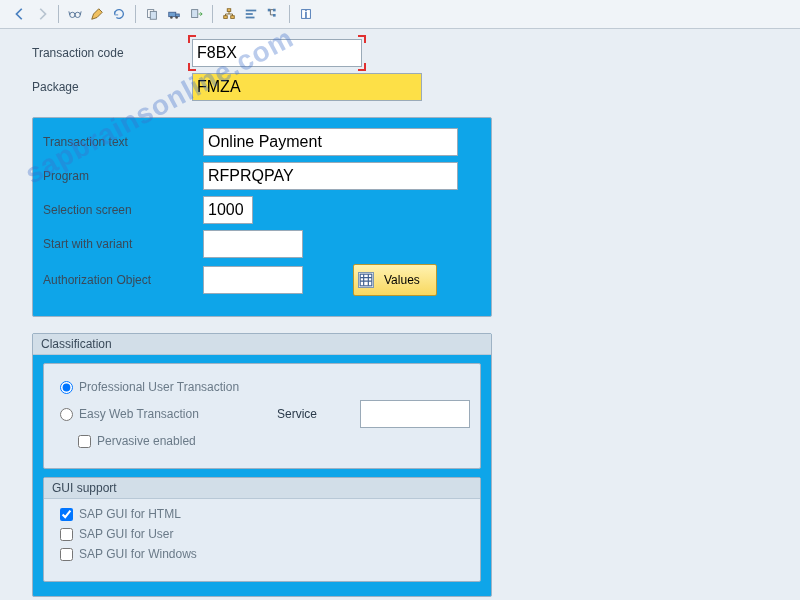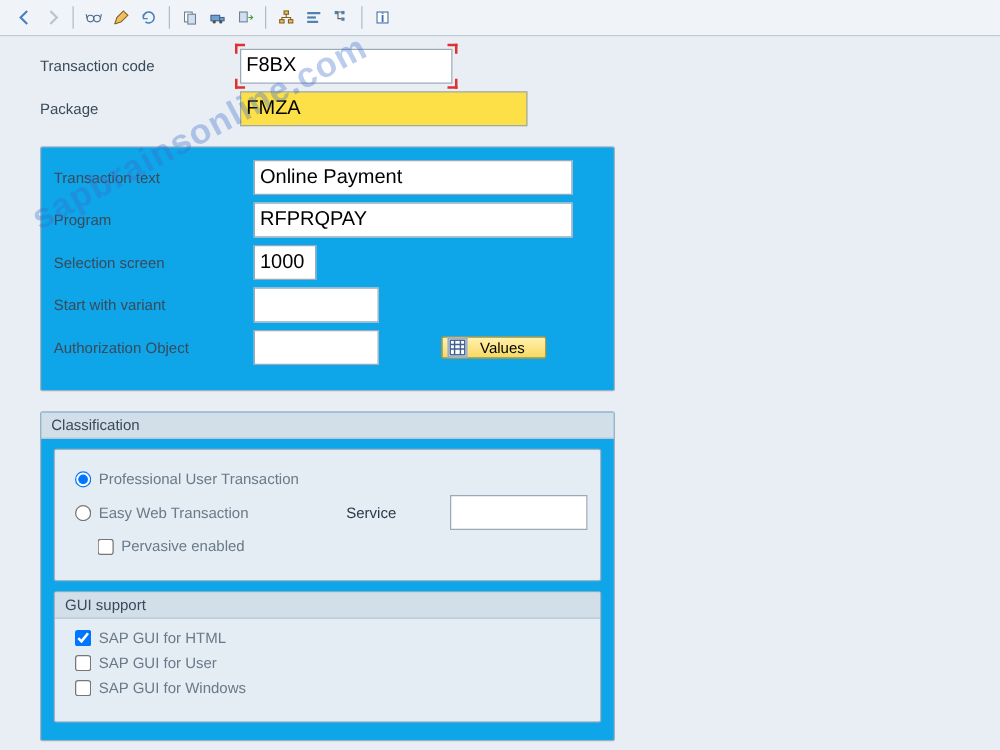--- a/index.html
+++ b/index.html
@@ -22,21 +22,21 @@
   .hl-tl { top: -4px; left: -4px; border-right: none; border-bottom: none; }
   .hl-tr { top: -4px; right: -4px; border-left: none; border-bottom: none; }
   .hl-bl { bottom: -4px; left: -4px; border-right: none; border-top: none; }
   .hl-br { bottom: -4px; right: -4px; border-left: none; border-top: none; }
   
   .panel { border: 1px solid #9eb2c4; background: #0ea5e9; margin: 16px 0; padding: 10px 10px 14px 10px; border-radius: 2px; }
   .panel.inner { background: #e4ecf4; margin: 8px 0 0 0; }
   
   .group-title { color: #3a4a5a; margin: -10px -10px 8px -10px; padding: 3px 8px; border-bottom: 1px solid #b8c8d6; background: #d2dee8; }
   
-  .btn { display: inline-flex; align-items: center; gap: 10px; background: linear-gradient(#fff2b0,#f8d860); border: 1px solid #b89830; height: 18px; padding: 0 16px 0 4px; cursor: pointer; border-radius: 2px; }
+  .btn { display: inline-flex; align-items: center; gap: 10px; background: linear-gradient(#fff2b0,#f8d860); border: 1px solid #b89830; height: 32px; padding: 0 16px 0 4px; cursor: pointer; border-radius: 2px; }
   .btn .bicon { width: 16px; height: 16px; border: 1px solid #8098b0; background: #fff; display: flex; align-items: center; justify-content: center; }
   
   .radio-row, .check-row { display: flex; align-items: center; gap: 6px; margin: 6px 0 6px 6px; color: #6a7a88; }
   input[type=radio], input[type=checkbox] { margin: 0; }
   
   .watermark { position: absolute; top: 90px; left: 10px; transform: rotate(-28deg); font-size: 28px; color: rgba(60,110,200,0.35); font-weight: bold; pointer-events: none; letter-spacing: 1px; }
 </style>
 </head>
 <body>
 

